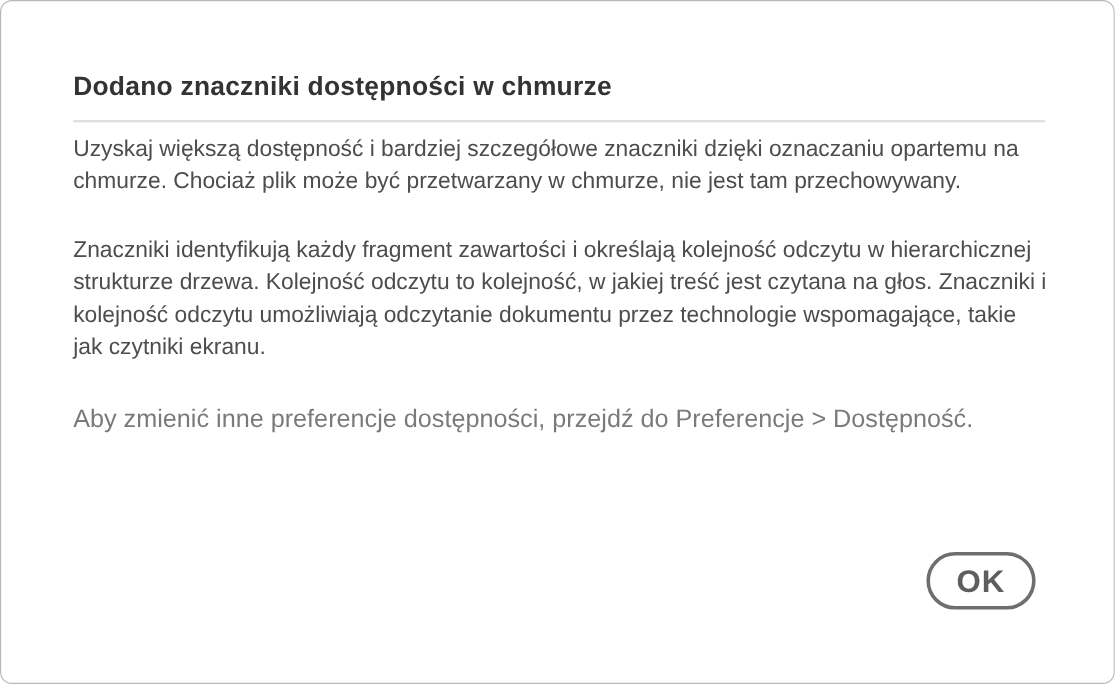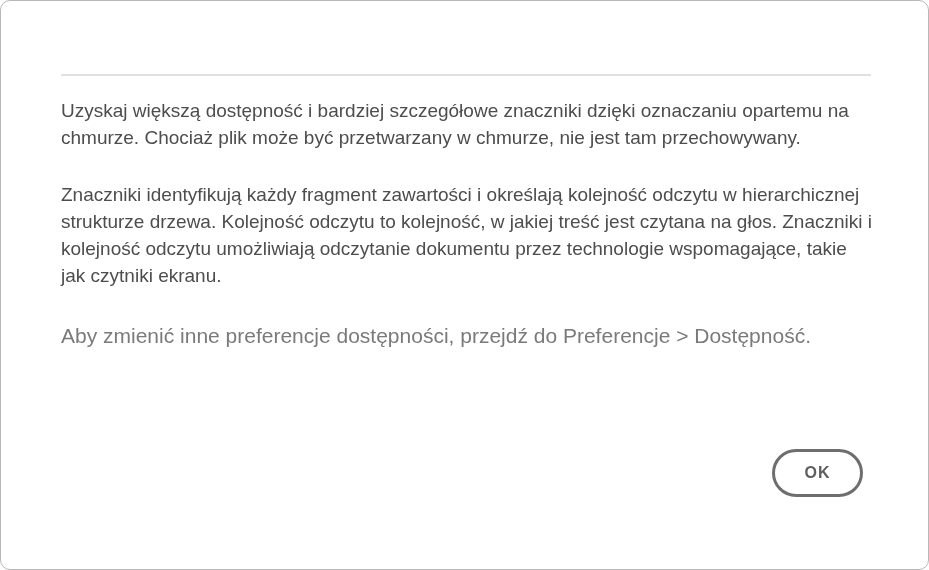--- a/index.html
+++ b/index.html
@@ -32,53 +32,54 @@
     border: none;
     margin-top: 15px;
     width: 810px;
   }
   .body-text {
     width: 812px;
     font-size: 19px;
     line-height: 27px;
     color: #4d4d4d;
   }
-  .para-1 { margin-top: 21px; }
+  .para-1 { margin-top: 9px; }
   .para-2 { margin-top: 30px; }
   .note-text {
     width: 812px;
     font-size: 21px;
     line-height: 27px;
     color: #7a7a7a;
     margin-top: 33px;
   }
   .ok-button {
     position: absolute;
-    top: 448px;
+    top: 459px;
     right: 65px;
     width: 91px;
     height: 48px;
     background: #ffffff;
     border: 3px solid #6e6e6e;
     border-radius: 24px;
     color: #5e5e5e;
     font-family: "Liberation Sans", sans-serif;
-    font-size: 16px;
+    font-size: 26px;
     font-weight: bold;
     letter-spacing: 1px;
     cursor: pointer;
     display: flex;
     align-items: center;
     justify-content: center;
   }
 </style>
 </head>
 <body>
 
 <div class="dialog">
   <div class="dialog-content">
+    <h1 class="dialog-title">Dodano znaczniki dostępności w chmurze</h1>
     <hr class="title-divider">
     <p class="body-text para-1">Uzyskaj większą dostępność i bardziej szczegółowe znaczniki dzięki oznaczaniu opartemu na chmurze. Chociaż plik może być przetwarzany w chmurze, nie jest tam przechowywany.</p>
     <p class="body-text para-2">Znaczniki identyfikują każdy fragment zawartości i określają kolejność odczytu w hierarchicznej strukturze drzewa. Kolejność odczytu to kolejność, w jakiej treść jest czytana na głos. Znaczniki i kolejność odczytu umożliwiają odczytanie dokumentu przez technologie wspomagające, takie jak czytniki ekranu.</p>
     <p class="note-text">Aby zmienić inne preferencje dostępności, przejdź do Preferencje &gt; Dostępność.</p>
   </div>
   <button class="ok-button">OK</button>
 </div>
 
 </body></html>

